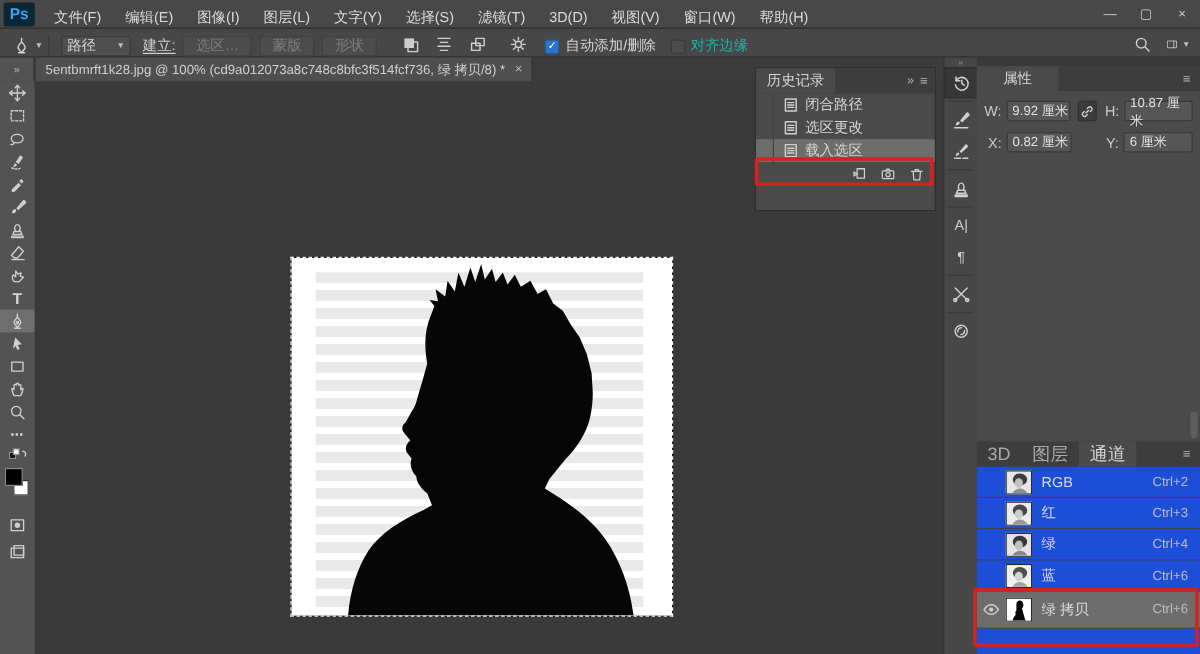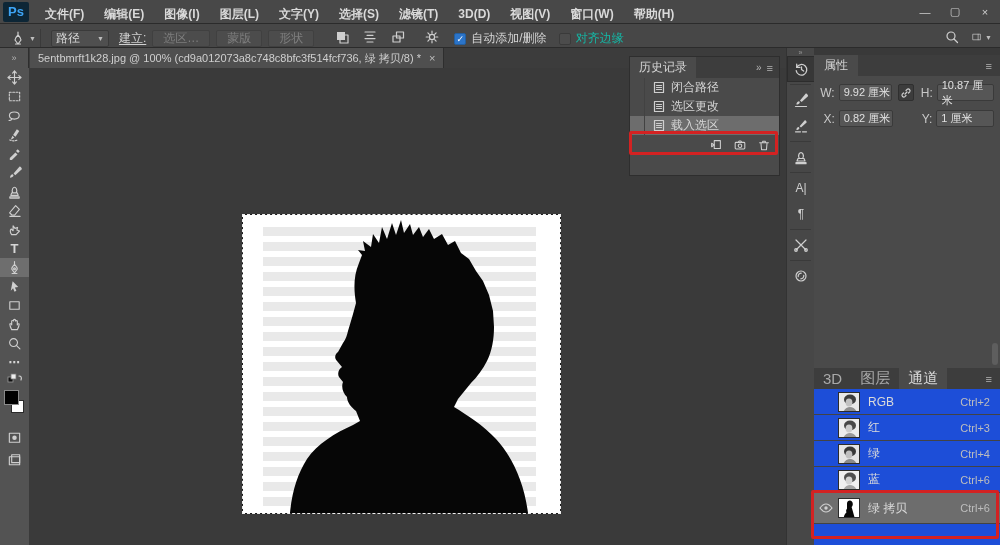--- a/index.html
+++ b/index.html
@@ -11,21 +11,21 @@
   }
   svg { display:block; }
   .ico { stroke:#cfcfcf; fill:none; stroke-width:1.2; stroke-linecap:round; stroke-linejoin:round; }
   .ico-fill { fill:#cfcfcf; stroke:none; }
 
   
   .menubar { position:absolute; left:0; top:0; width:1000px; height:24px;
     background:#484848; border-bottom:1px solid #2b2b2b; display:flex; align-items:center; }
   .ps-logo { width:26px; height:20px; margin:0 6px 0 3px; background:#0d2636; color:#3da4f5;
     font-weight:bold; font-size:13px; display:flex; align-items:center; justify-content:center; border-radius:2px; }
-  .menu-item { padding:0 10px; height:20px; line-height:24px; font-size:12px; color:#d9d9d9; cursor:default;font-weight:bold; }
+  .menu-item { padding:0 10px; height:20px; line-height:24px; font-size:12px; color:#d9d9d9; cursor:default; }
   .win-controls { margin-left:auto; display:flex; align-items:center; height:24px; }
   .win-btn { width:30px; height:24px; display:flex; align-items:center; justify-content:center;
     color:#cfcfcf; font-size:11px; }
 
   
   .optionsbar { position:absolute; left:0; top:24px; width:1000px; height:24px;
     background:#474747; border-bottom:1px solid #2b2b2b; display:flex; align-items:flex-end; }
   .tool-preset { display:flex; align-items:center; padding:0 4px 0 10px; border-right:1px solid #3a3a3a; height:18px; }
   .caret { font-size:7px; color:#bdbdbd; margin-left:3px; }
   .select-box { display:flex; align-items:center; justify-content:space-between; width:58px; height:17px;
@@ -86,21 +86,21 @@
   .dock-top { height:8px; display:flex; align-items:center; justify-content:center; color:#9a9a9a; font-size:7px; }
   .dock-ico { width:28px; height:26px; display:flex; align-items:center; justify-content:center; }
   .dock-ico.active { background:#373737; box-shadow:inset 0 0 0 1px #2c2c2c; }
   .dock-sep { height:1px; background:#3a3a3a; margin:2px 3px; }
   .dock-text { font-size:12px; color:#cfcfcf; }
 
   
   .rightpanel { position:absolute; left:814px; top:48px; width:186px; height:497px; background:#4a4a4a; }
   .rp-gap { position:absolute; left:0; top:0; width:186px; height:7px; background:#393939; }
   .props-tabbar { position:absolute; left:0; top:7px; width:186px; height:21px; background:#3d3d3d; display:flex; align-items:center; }
-  .props-tab { height:21px; padding:0 10px; background:#4a4a4a; display:flex; align-items:center; }
+  .props-tab { height:21px; padding:0 22px; background:#4a4a4a; display:flex; align-items:center; }
   .panel-menu-ico { margin-left:auto; padding-right:8px; color:#b5b5b5; font-size:11px; }
   .props-body { position:absolute; left:0; top:28px; width:186px; height:292px; background:#4a4a4a; }
   .props-header { display:flex; align-items:center; gap:8px; padding:8px 8px 7px 8px; border-bottom:1px solid #3e3e3e; }
   .props-thumb { width:18px; height:15px; background:#e8e8e8; border:1px solid #2e2e2e; display:flex; align-items:center; justify-content:center; }
   .fields { padding:8px 6px 0 6px; }
   .frow { display:flex; align-items:center; margin-bottom:9px; }
   .flabel { width:16px; text-align:right; margin-right:4px; color:#c9c9c9; }
   .fbox { width:58px; height:17px; background:#565656; border:1px solid #3a3a3a; border-radius:2px;
     display:flex; align-items:center; padding-left:4px; font-size:11px; color:#e0e0e0; }
   .linkbox { width:17px; height:17px; background:#3c3c3c; border:1px solid #2f2f2f; border-radius:2px;
@@ -494,21 +494,21 @@
           </div>
       </div>
       <div class="frow">
         <span class="flabel">X:</span>
         <div class="fbox">
             <span>0.82 厘米</span>
           </div>
         <div style="width:29px"></div>
         <span class="flabel" style="width:14px">Y:</span>
         <div class="fbox" style="width:62px">
-            <span>1 厘米</span>
+            <span>6 厘米</span>
           </div>
       </div>
     </div>
   </div>
   <div class="rp-scroll"></div>
 
   <div class="chan-tabbar">
     <div class="chan-tab">3D</div>
     <div class="chan-tab">图层</div>
     <div class="chan-tab active">通道</div>

